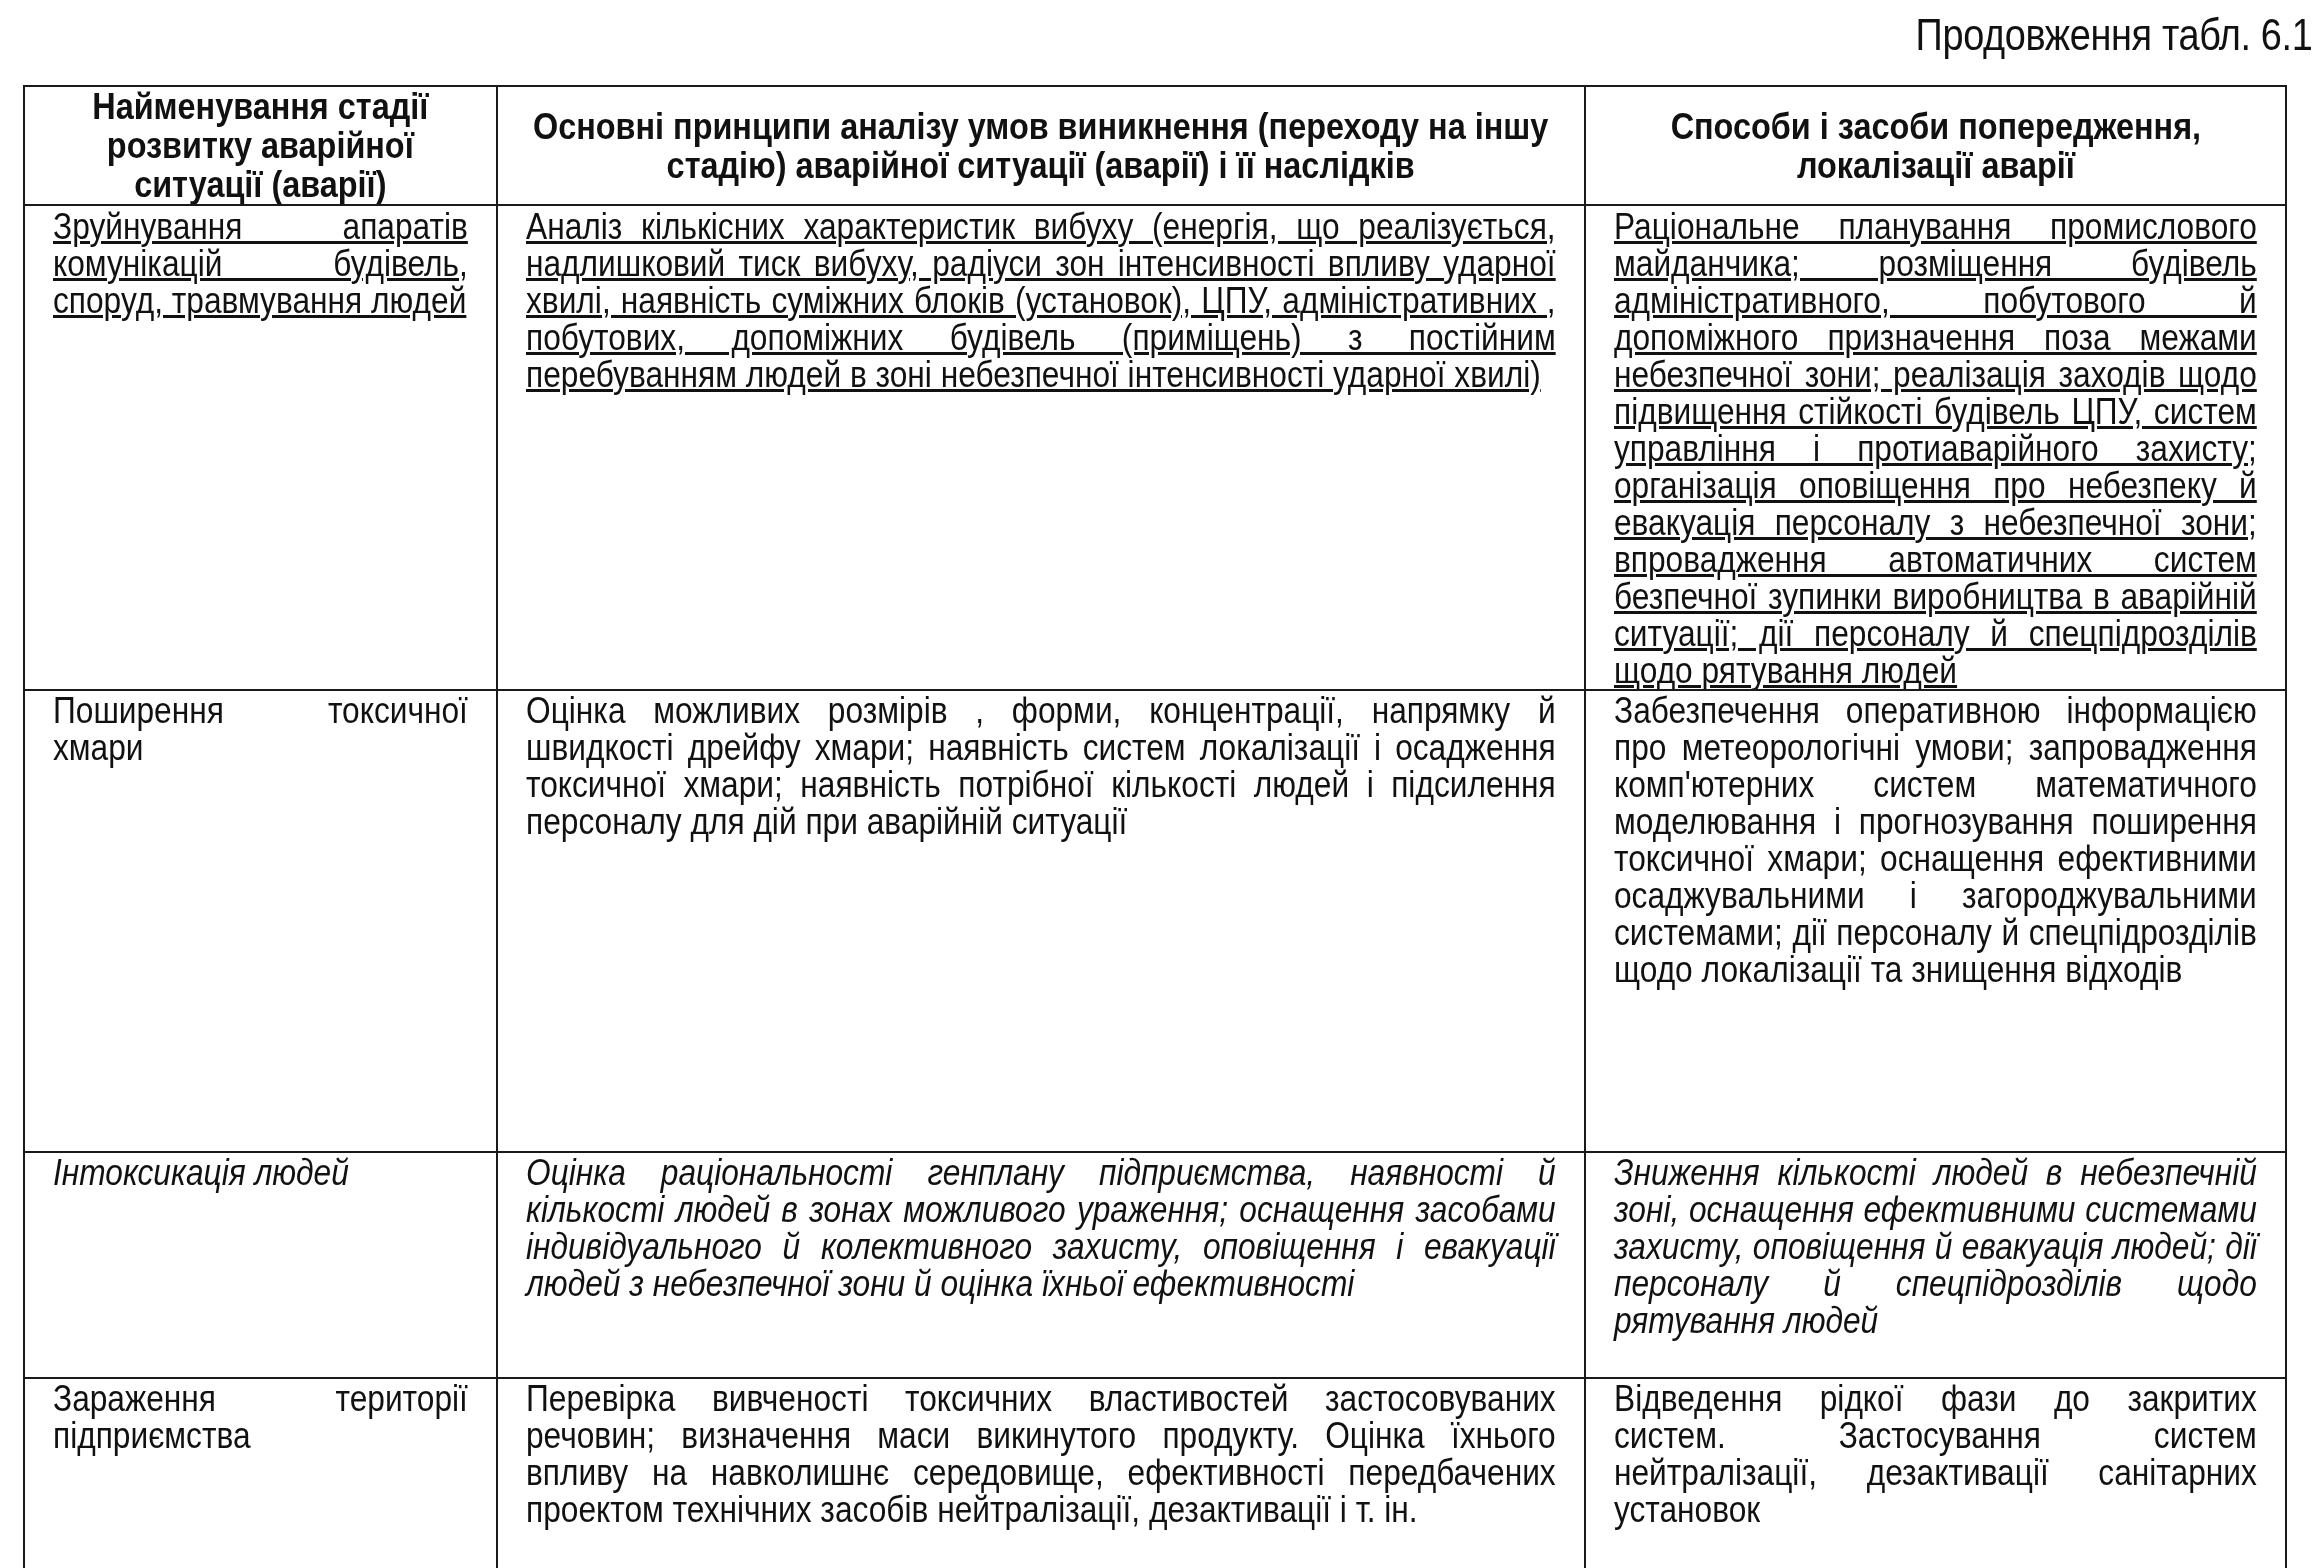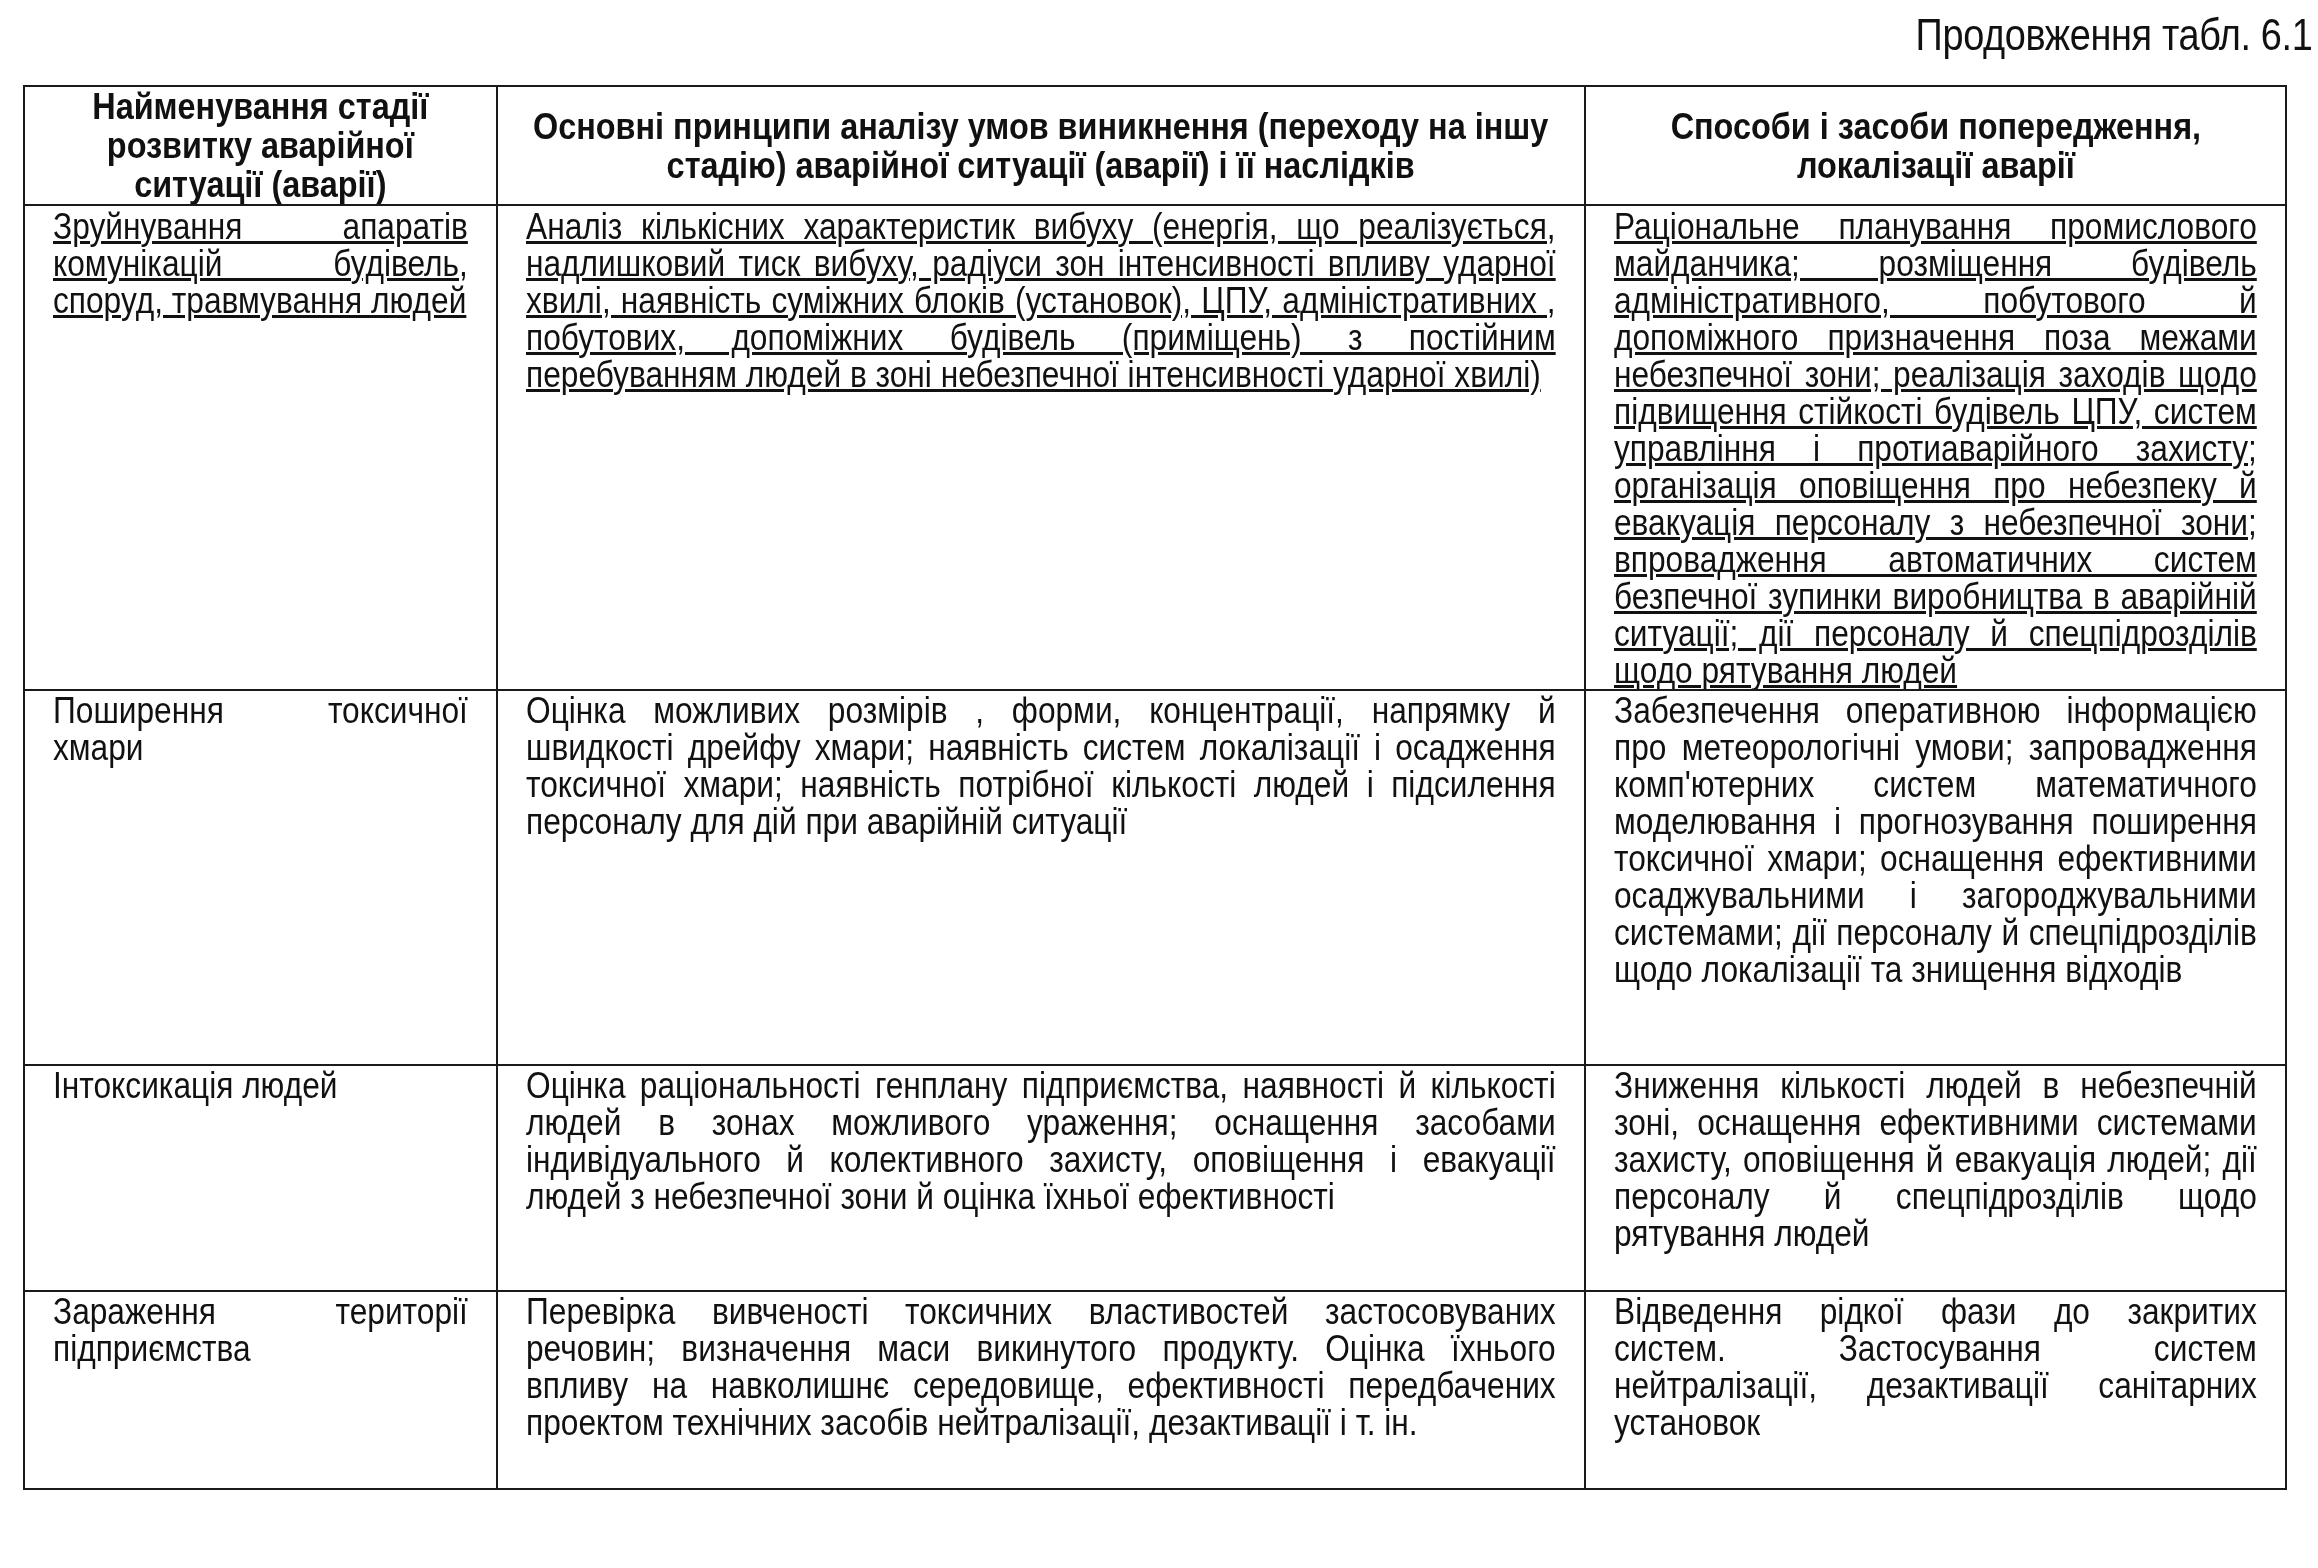--- a/index.html
+++ b/index.html
@@ -73,22 +73,22 @@
     transform: scaleX(0.9);
     transform-origin: center center;
     width: 111%;
     margin-left: -5.5%;
   }
   col.c1 { width: 473px; }
   col.c2 { width: 1088px; }
   col.c3 { width: 701px; }
   tr.hdr { height: 116px; }
   tr.r1 { height: 460px; text-decoration: underline; }
-  tr.r2 { height: 375px; }
-  tr.r3 { height: 226px; }
+  tr.r2 { height: 462px; }
+  tr.r3 { height: 226px; font-style: italic; }
   tr.r4 { height: 198px; }
 </style>
 </head>
 <body>
 
 <div class="caption">Продовження табл. 6.1</div>
 
 <div class="margin-mark"></div>
 
 <table class="main">

